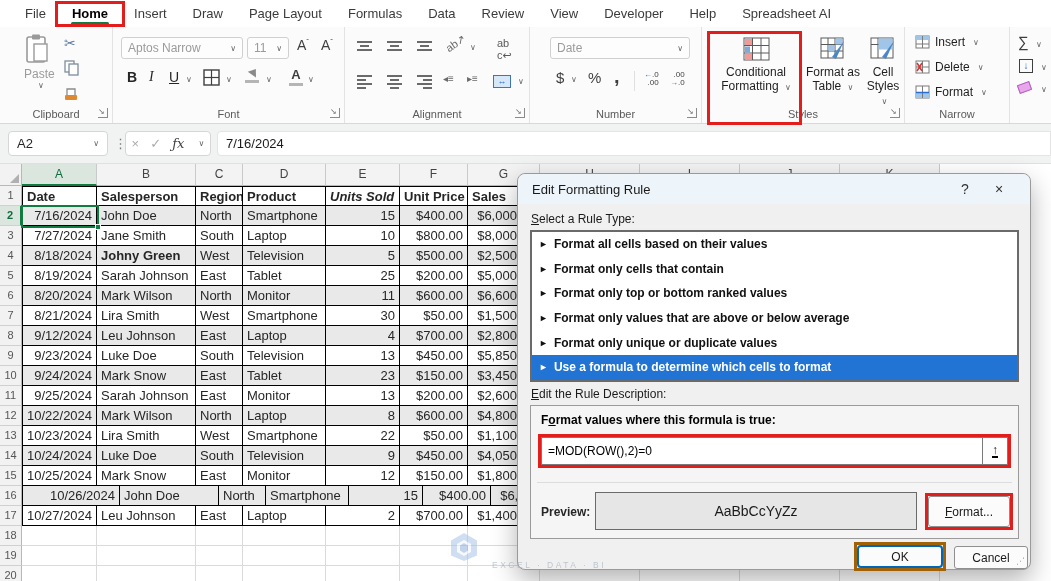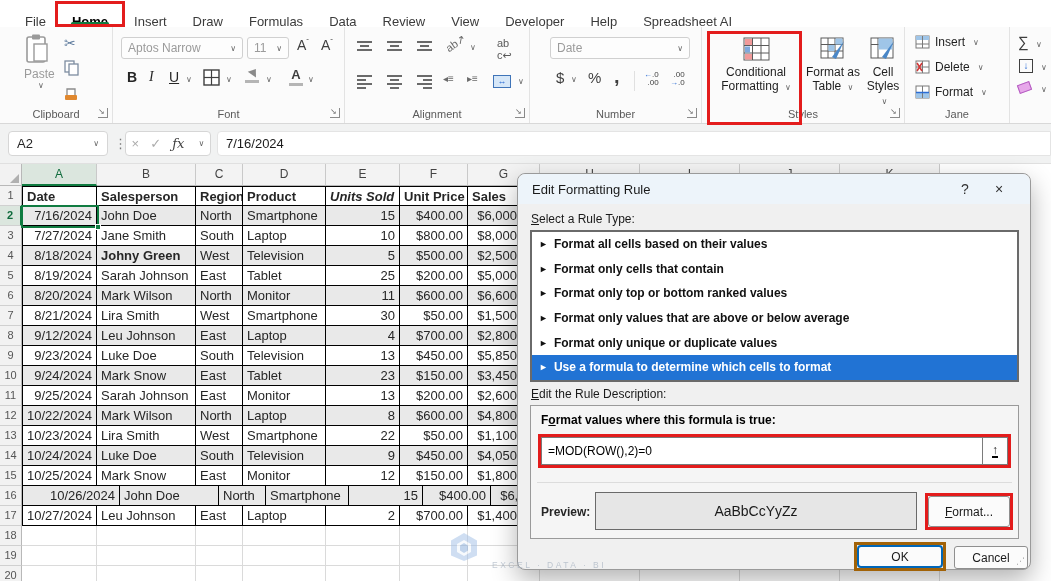--- a/index.html
+++ b/index.html
@@ -1,21 +1,21 @@
 <!DOCTYPE html>
 <html><head>
 <meta charset="utf-8">
 <style>
   * { margin:0; padding:0; box-sizing:border-box; }
   html,body { width:1051px; height:581px; overflow:hidden; }
   body { font-family:"Liberation Sans",sans-serif; background:#fff; position:relative; font-size:13px; color:#262626; }
 
   
   .tabs-row { position:absolute; left:0; top:0; width:1051px; height:27px; background:#fff; display:flex; align-items:center; padding-left:12px; z-index:10; }
-  .tab { padding:8px 13px; height:27px; line-height:27px; font-size:13px; color:#3b3b3b; position:relative; cursor:default; white-space:nowrap; }
+  .tab { padding:0 13px; height:27px; line-height:27px; font-size:13px; color:#3b3b3b; position:relative; cursor:default; white-space:nowrap; }
   .tab.active { color:#000; font-weight:bold; }
   .tab.active .tab-underline { position:absolute; left:12px; right:12px; bottom:2px; height:3px; background:#107c41; border-radius:2px; }
   .anno { position:absolute; border:3px solid #e31c1c; z-index:25; pointer-events:none; }
   .tab .anno { left:-4px; right:-4px; top:1px; bottom:0; }
 
   
   .ribbon { position:absolute; left:0; top:27px; width:1051px; height:97px; background:#fbfbfb; border-bottom:1px solid #d8d8d8; z-index:9; }
   .rgroup { position:absolute; top:0; height:96px; border-right:1px solid #e3e3e3; }
   .rgroup-label { position:absolute; bottom:3px; left:0; right:0; text-align:center; font-size:11px; color:#5a5a5a; }
   .launcher { position:absolute; right:4px; bottom:5px; width:10px; height:10px; border-right:1px solid #8a8a8a; border-bottom:1px solid #8a8a8a; color:#6a6a6a; font-size:8px; line-height:8px; text-align:left; }
@@ -98,20 +98,21 @@
   svg { display:block; }
 </style>
 </head>
 <body>
 
 <div class="tabs-row" id="tabs">
     <div class="tab"><span>File</span></div>
     <div class="tab active"><span>Home</span><span class="tab-underline"></span><span class="anno"></span></div>
     <div class="tab"><span>Insert</span></div>
     <div class="tab"><span>Draw</span></div>
+    <div class="tab"><span>Page Layout</span></div>
     <div class="tab"><span>Formulas</span></div>
     <div class="tab"><span>Data</span></div>
     <div class="tab"><span>Review</span></div>
     <div class="tab"><span>View</span></div>
     <div class="tab"><span>Developer</span></div>
     <div class="tab"><span>Help</span></div>
     <div class="tab"><span>Spreadsheet AI</span></div>
   </div>
 
 <div class="ribbon">
@@ -306,21 +307,21 @@
     <div class="cells-row" style="top:58px;">
       <svg width="15" height="14">
           <rect x="1" y="1" width="13" height="12" fill="#fff" stroke="#7a7a7a"></rect>
           <rect x="1" y="8" width="13" height="5" fill="#9fc5e8"></rect>
           <line x1="7.5" y1="1" x2="7.5" y2="13" stroke="#7a7a7a"></line>
           <line x1="1" y1="7.5" x2="14" y2="7.5" stroke="#2b6cd4" stroke-width="1.5"></line>
         </svg>
       <span>Format</span>
         <span class="chev">∨</span>
     </div>
-    <div class="rgroup-label">Jane</div>
+    <div class="rgroup-label">Narrow</div>
   </div>
 
   <div class="rgroup" style="left:1010px;width:41px;border-right:none;">
     <div style="position:absolute;left:8px;top:6px;font-size:15px;color:#3f3f3f;">∑ <span class="chev">∨</span></div>
     <div style="position:absolute;left:9px;top:32px;width:14px;height:14px;border:1px solid #3f3f3f;color:#2b6cd4;font-size:10px;line-height:12px;text-align:center;">↓</div>
     <span class="chev" style="position:absolute;left:28px;top:36px;">∨</span>
     <div style="position:absolute;left:8px;top:56px;width:13px;height:9px;background:#e7a7ea;border:1px solid #b35cc0;transform:rotate(-20deg);"></div>
     <span class="chev" style="position:absolute;left:28px;top:58px;">∨</span>
   </div>
 </div>

